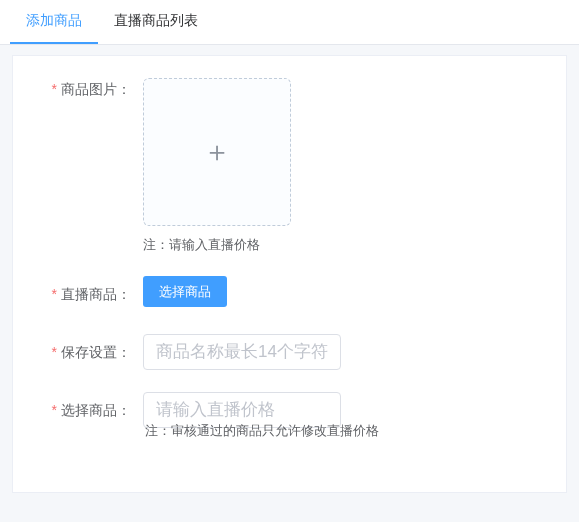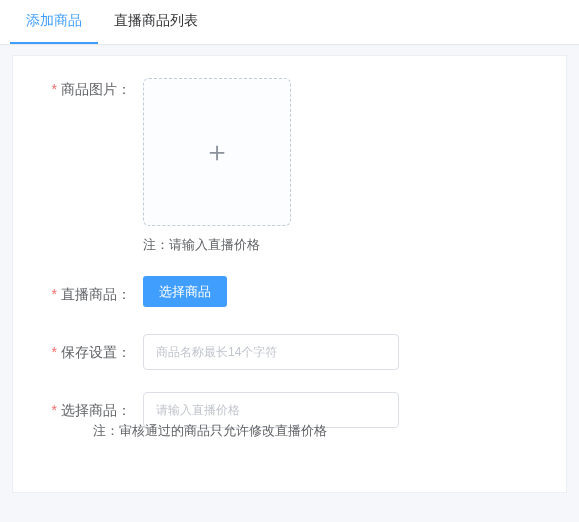--- a/index.html
+++ b/index.html
@@ -86,46 +86,46 @@
       color: #8c939d;
       font-weight: 300;
       line-height: 1;
     }
     .note {
       font-size: 13px;
       color: #606266;
       margin-top: 10px;
     }
     .note-row {
-      margin-left: 60px;
+      margin-left: 112px;
       margin-top: -14px;
       margin-bottom: 22px;
       font-size: 13px;
       color: #606266;
     }
     .btn {
       display: inline-block;
       padding: 9px 16px;
       font-size: 13px;
       border-radius: 3px;
       cursor: pointer;
       border: none;
       line-height: 1;
     }
     .btn-primary {
       background: #409eff;
       color: #fff;
     }
     .input {
-      width: 256px;
+      width: 198px;
       height: 36px;
       padding: 0 12px;
       border: 1px solid #dcdfe6;
       border-radius: 4px;
-      font-size: 12px;
+      font-size: 17px;
       color: #606266;
       outline: none;
     }
     .input::placeholder {
       color: #c0c4cc;
     }
     .submit-row {
       margin-left: 110px;
       margin-top: 26px;
     }

